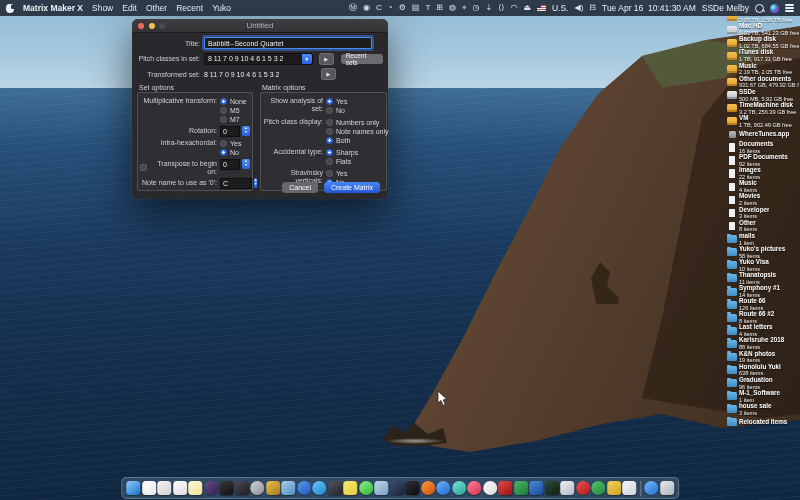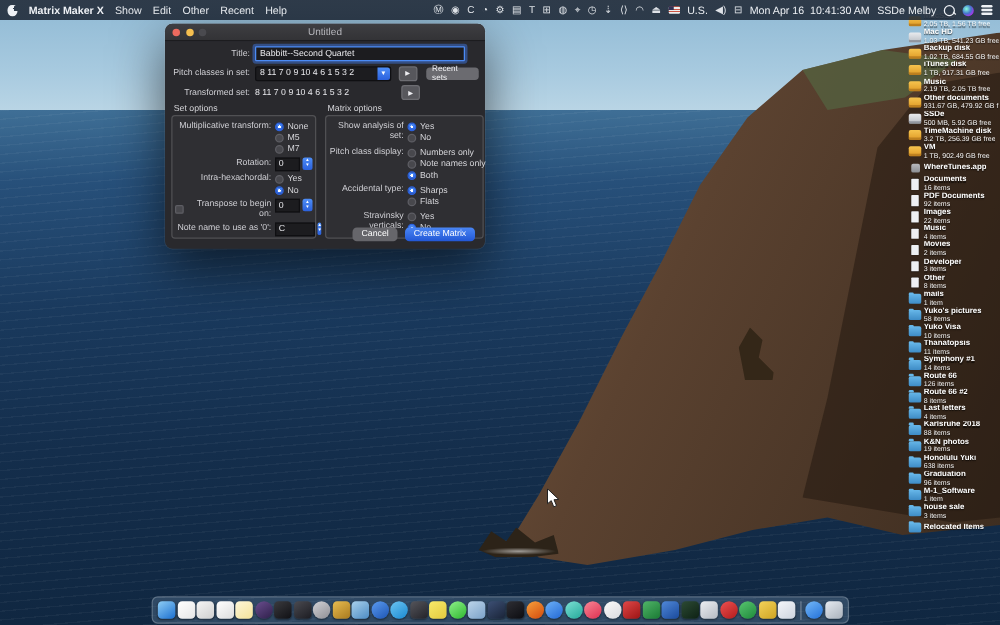--- a/index.html
+++ b/index.html
@@ -148,21 +148,21 @@
 <div class="menubar">
   <div class="mb-left">
     <span class="apple"></span>
     <span class="mb-app">Matrix Maker X</span>
     <span class="mb-left" style="gap:9px">
 
     <span class="mb-item">Show</span>
         <span class="mb-item">Edit</span>
         <span class="mb-item">Other</span>
         <span class="mb-item">Recent</span>
-        <span class="mb-item">Help</span>
+        <span class="mb-item">Yuko</span>
       </span>
   </div>
   <div class="mb-right">
     <span class="mb-right" style="gap:6px">
 
     <span class="st-ico">Ⓜ</span>
         <span class="st-ico">◉</span>
         <span class="st-ico">C</span>
         <span class="st-ico">◔</span>
         <span class="st-ico">⚙</span>
@@ -174,21 +174,21 @@
         <span class="st-ico">◷</span>
         <span class="st-ico">⇣</span>
         <span class="st-ico">⟨⟩</span>
         <span class="st-ico">◠</span>
         <span class="st-ico">⏏</span>
       </span>
     <span class="flag"></span>
     <span>U.S.</span>
     <span class="st-ico">◀)</span>
     <span class="st-ico">⊟</span>
-    <span class="mb-clock">Mon Apr 16  10:41:30 AM</span>
+    <span class="mb-clock">Tue Apr 16  10:41:30 AM</span>
     <span>SSDe Melby</span>
     <span class="search-ico"></span>
     <span class="siri-ico"></span>
     <span class="cc-ico">
         <i></i>
         <i></i>
         <i></i>
       </span>
   </div>
 </div>

